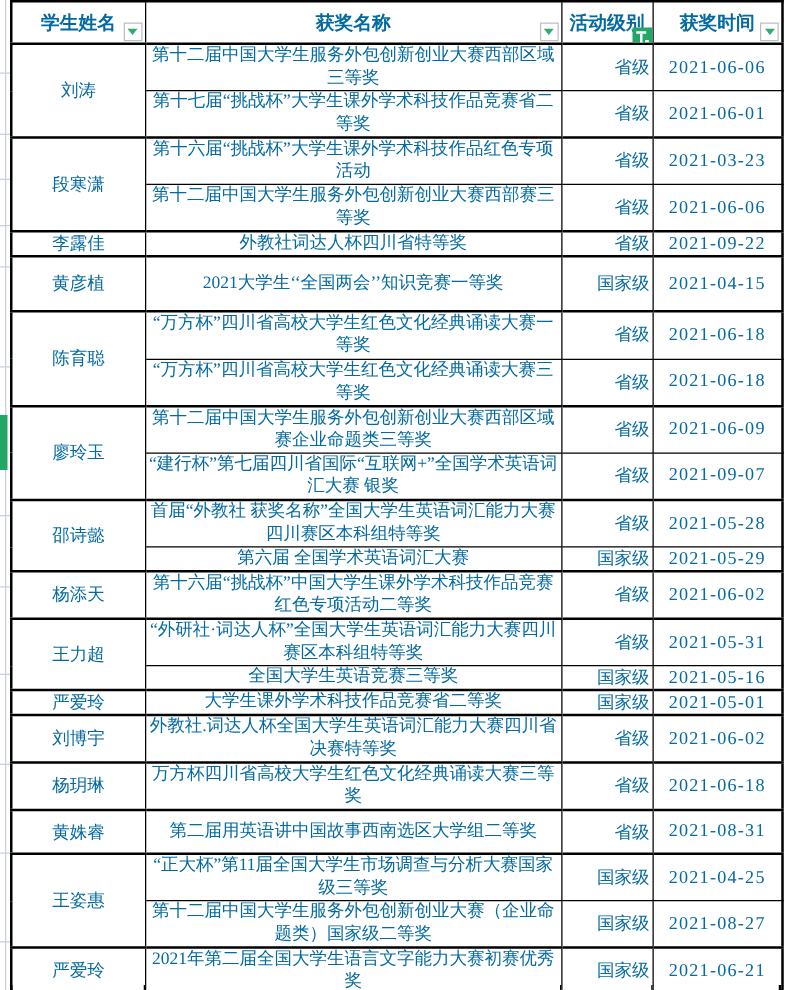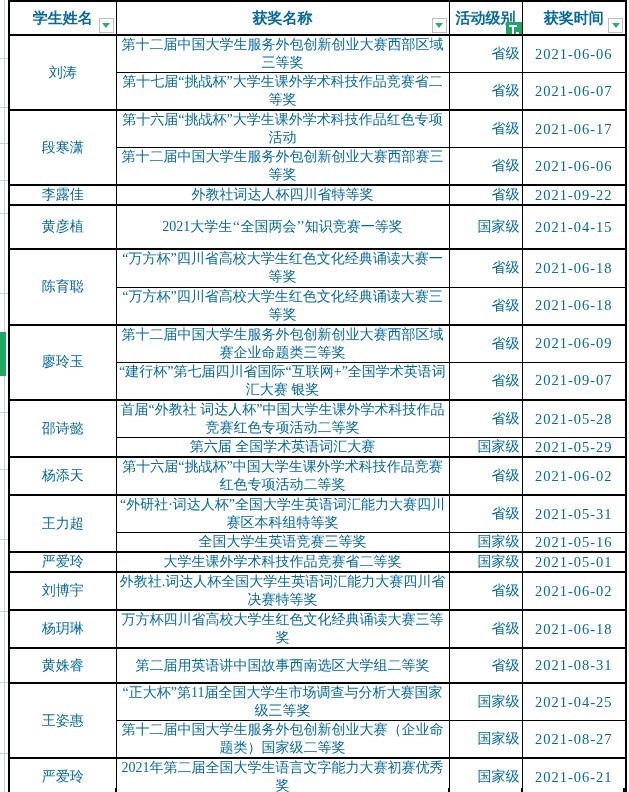--- a/index.html
+++ b/index.html
@@ -108,28 +108,28 @@
 
       <tr style="height:37px">
         <td class="name" rowspan="2">刘涛</td>
         <td class="award">第十二届中国大学生服务外包创新创业大赛西部区域三等奖</td>
         <td class="level">省级</td>
         <td class="date">2021-06-06</td>
       </tr>
       <tr style="height:35px">
         <td class="award">第十七届“挑战杯”大学生课外学术科技作品竞赛省二等奖</td>
         <td class="level">省级</td>
-        <td class="date">2021-06-07</td>
+        <td class="date">2021-06-01</td>
       </tr>
 
       <tr class="gs" style="height:37px">
         <td class="name" rowspan="2">段寒潇</td>
         <td class="award">第十六届“挑战杯”大学生课外学术科技作品红色专项活动</td>
         <td class="level">省级</td>
-        <td class="date">2021-06-17</td>
+        <td class="date">2021-03-23</td>
       </tr>
       <tr style="height:35px">
         <td class="award">第十二届中国大学生服务外包创新创业大赛西部赛三等奖</td>
         <td class="level">省级</td>
         <td class="date">2021-06-06</td>
       </tr>
 
       <tr class="gs" style="height:15px">
         <td class="name">李露佳</td>
         <td class="award">外教社词达人杯四川省特等奖</td>
@@ -163,21 +163,21 @@
         <td class="date">2021-06-09</td>
       </tr>
       <tr style="height:38px">
         <td class="award">“建行杯”第七届四川省国际“互联网+”全国学术英语词汇大赛 银奖</td>
         <td class="level">省级</td>
         <td class="date">2021-09-07</td>
       </tr>
 
       <tr class="gs" style="height:36px">
         <td class="name" rowspan="2">邵诗懿</td>
-        <td class="award">首届“外教社 词达人杯”中国大学生课外学术科技作品竞赛红色专项活动二等奖</td>
+        <td class="award">首届“外教社 获奖名称”全国大学生英语词汇能力大赛四川赛区本科组特等奖</td>
         <td class="level">省级</td>
         <td class="date">2021-05-28</td>
       </tr>
       <tr style="height:19px">
         <td class="award">第六届 全国学术英语词汇大赛</td>
         <td class="level">国家级</td>
         <td class="date">2021-05-29</td>
       </tr>
 
       <tr class="gs" style="height:37px">

